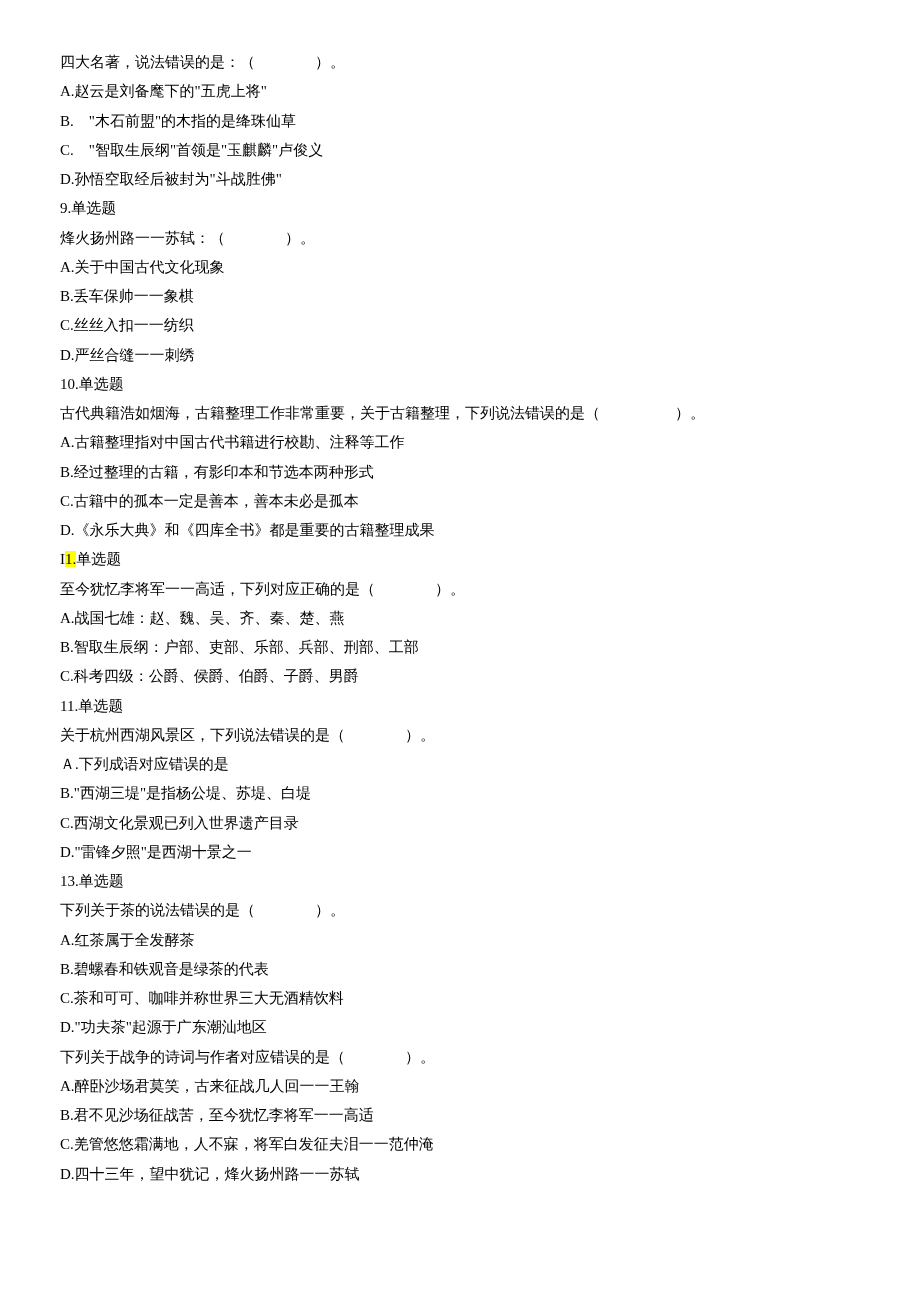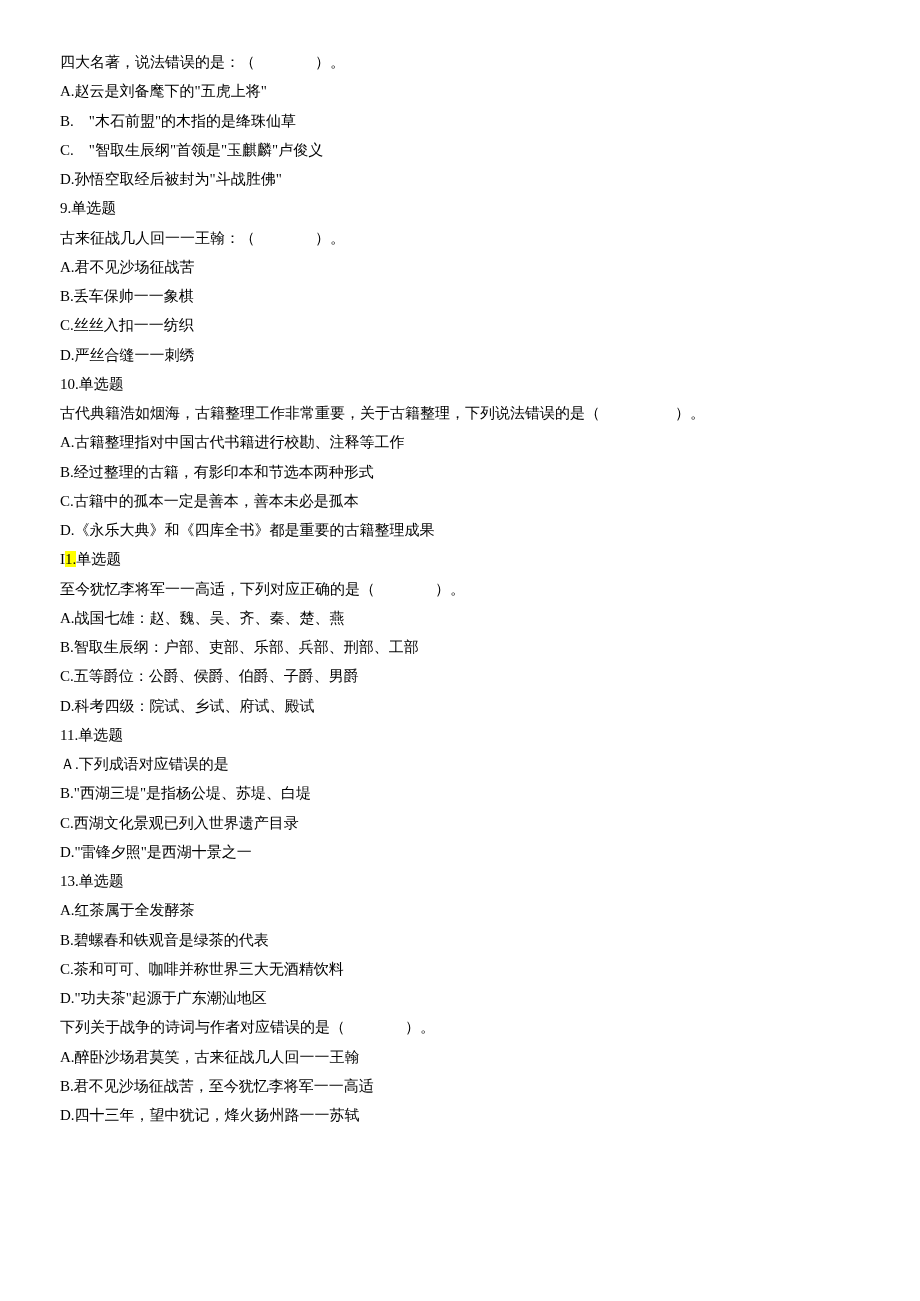--- a/index.html
+++ b/index.html
@@ -29,50 +29,52 @@
 
 <div class="page">
 
   <span class="line">四大名著，说法错误的是：（　　　　）。</span>
   <span class="line">A.赵云是刘备麾下的"五虎上将"</span>
   <span class="line">B.　"木石前盟"的木指的是绛珠仙草</span>
   <span class="line">C.　"智取生辰纲"首领是"玉麒麟"卢俊义</span>
   <span class="line">D.孙悟空取经后被封为"斗战胜佛"</span>
 
   <span class="line">9.单选题</span>
-  <span class="line">古来征战几人回一一王翰：（　　　　）。</span>
-  <span class="line">A.君不见沙场征战苦</span>
+  <span class="line">烽火扬州路一一苏轼：（　　　　）。</span>
+  <span class="line">A.关于中国古代文化现象</span>
   <span class="line">B.丢车保帅一一象棋</span>
   <span class="line">C.丝丝入扣一一纺织</span>
   <span class="line">D.严丝合缝一一刺绣</span>
 
   <span class="line">10.单选题</span>
   <span class="line">古代典籍浩如烟海，古籍整理工作非常重要，关于古籍整理，下列说法错误的是（　　　　　）。</span>
   <span class="line">A.古籍整理指对中国古代书籍进行校勘、注释等工作</span>
   <span class="line">B.经过整理的古籍，有影印本和节选本两种形式</span>
   <span class="line">C.古籍中的孤本一定是善本，善本未必是孤本</span>
   <span class="line">D.《永乐大典》和《四库全书》都是重要的古籍整理成果</span>
 
   <span class="line"><span>I</span><span class="highlight">1.</span><span>单选题</span></span>
   <span class="line">至今犹忆李将军一一高适，下列对应正确的是（　　　　）。</span>
   <span class="line">A.战国七雄：赵、魏、吴、齐、秦、楚、燕</span>
   <span class="line">B.智取生辰纲：户部、吏部、乐部、兵部、刑部、工部</span>
-  <span class="line">C.五等爵位：公爵、侯爵、伯爵、子爵、男爵</span>
-  <span class="line">D.科考四级：院试、乡试、府试、殿试</span>
+  <span class="line">C.科考四级：公爵、侯爵、伯爵、子爵、男爵</span>
 
   <span class="line">11.单选题</span>
+  <span class="line">关于杭州西湖风景区，下列说法错误的是（　　　　）。</span>
   <span class="line">Ａ.下列成语对应错误的是</span>
   <span class="line">B."西湖三堤"是指杨公堤、苏堤、白堤</span>
   <span class="line">C.西湖文化景观已列入世界遗产目录</span>
   <span class="line">D."雷锋夕照"是西湖十景之一</span>
 
   <span class="line">13.单选题</span>
+  <span class="line">下列关于茶的说法错误的是（　　　　）。</span>
   <span class="line">A.红茶属于全发酵茶</span>
   <span class="line">B.碧螺春和铁观音是绿茶的代表</span>
   <span class="line">C.茶和可可、咖啡并称世界三大无酒精饮料</span>
   <span class="line">D."功夫茶"起源于广东潮汕地区</span>
 
   <span class="line">下列关于战争的诗词与作者对应错误的是（　　　　）。</span>
   <span class="line">A.醉卧沙场君莫笑，古来征战几人回一一王翰</span>
   <span class="line">B.君不见沙场征战苦，至今犹忆李将军一一高适</span>
+  <span class="line">C.羌管悠悠霜满地，人不寐，将军白发征夫泪一一范仲淹</span>
   <span class="line">D.四十三年，望中犹记，烽火扬州路一一苏轼</span>
 
 </div>
 
 </body></html>

